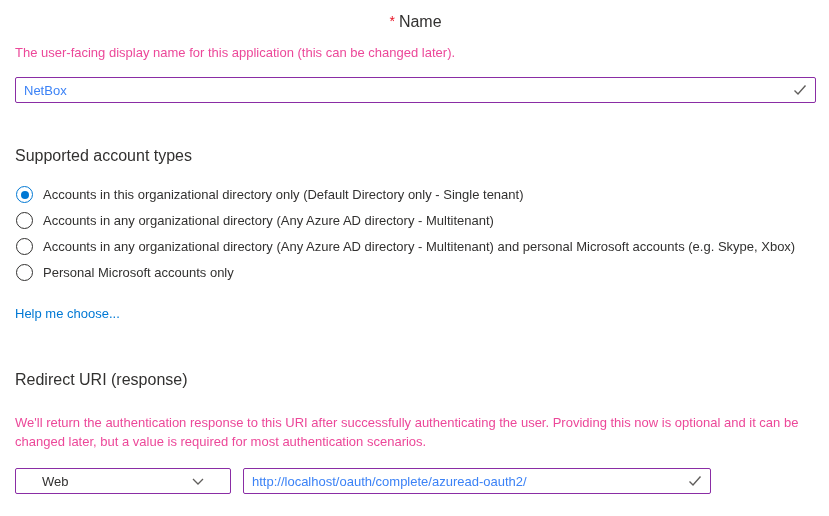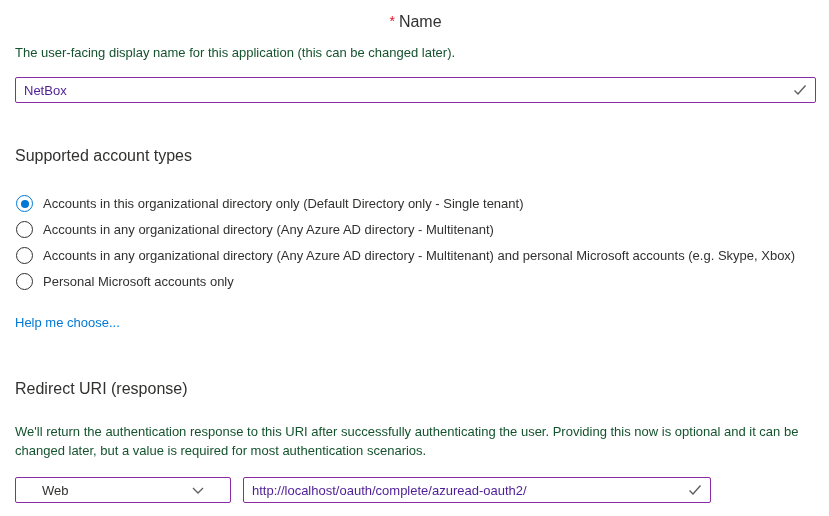--- a/index.html
+++ b/index.html
@@ -29,57 +29,57 @@
   .required-marker {
     color: #e81123;
     margin-right: 4px;
     font-size: 14px;
     vertical-align: 1px;
   }
   .body-text {
     font-size: 13px;
     line-height: 17px;
     margin: 0;
-    color: #14532d;
+    color: #ec4899;
   }
   .name-desc { margin-top: 11px; }
 
   .field-wrap {
     position: relative;
     margin-top: 16px;
     height: 26px;
   }
   .text-input {
     box-sizing: border-box;
     width: 100%;
     height: 26px;
     border: 1px solid #8a2da5;
     border-radius: 2px;
     padding: 0 30px 0 8px;
     font-family: "Liberation Sans", "DejaVu Sans", sans-serif;
     font-size: 13px;
-    color: #4c1d95;
+    color: #3b82f6;
     outline: none;
     background: #ffffff;
   }
   .check-icon {
     position: absolute;
     right: 9px;
     top: 50%;
     transform: translateY(-50%);
     width: 14px;
     height: 12px;
     pointer-events: none;
   }
   .check-icon svg, .chevron-icon svg { display: block; }
 
   .accounts-title { margin-top: 42px; }
   .question-text { margin-top: 17px; }
 
-  .radio-group { margin-top: 28px; text-align: right; }
+  .radio-group { margin-top: 19px; text-align: right; }
   .radio-row {
     display: flex;
     align-items: center;
     height: 17px;
     margin-bottom: 9px;
     cursor: pointer;
   }
   .radio-circle {
     box-sizing: border-box;
     flex: 0 0 auto;

